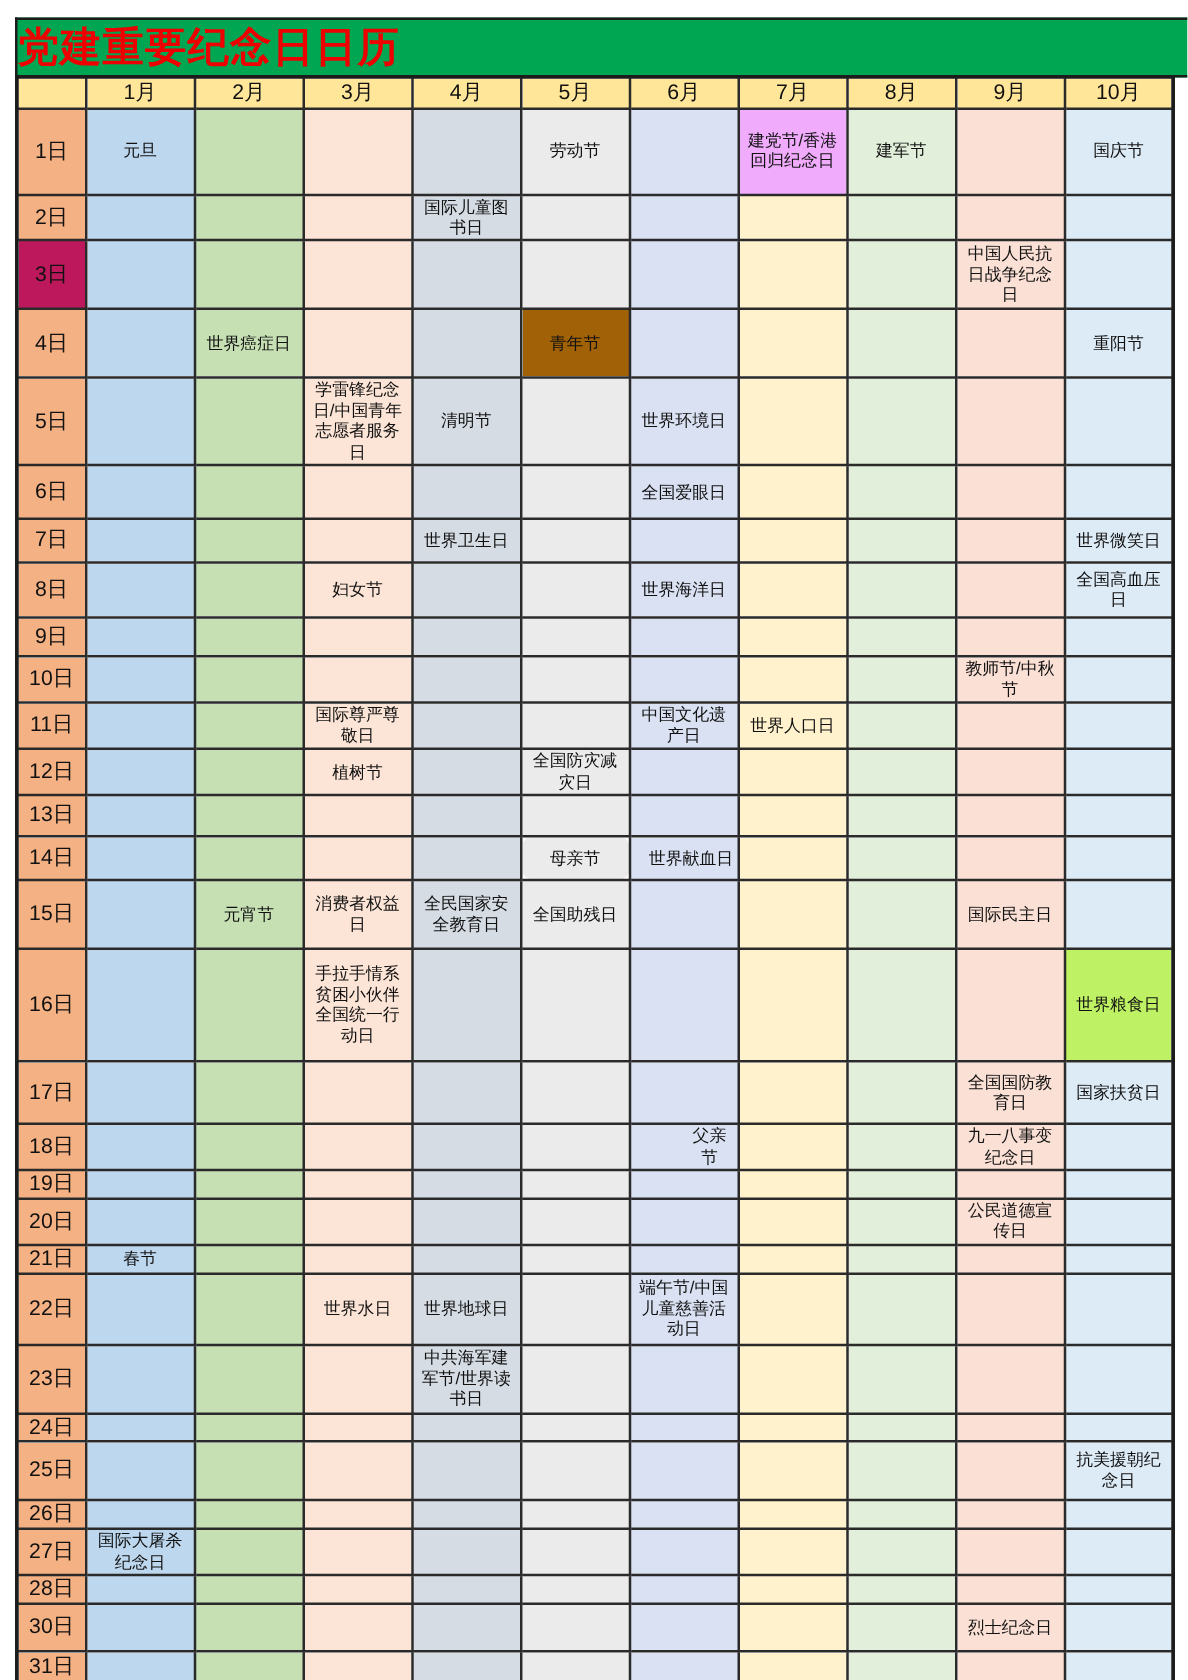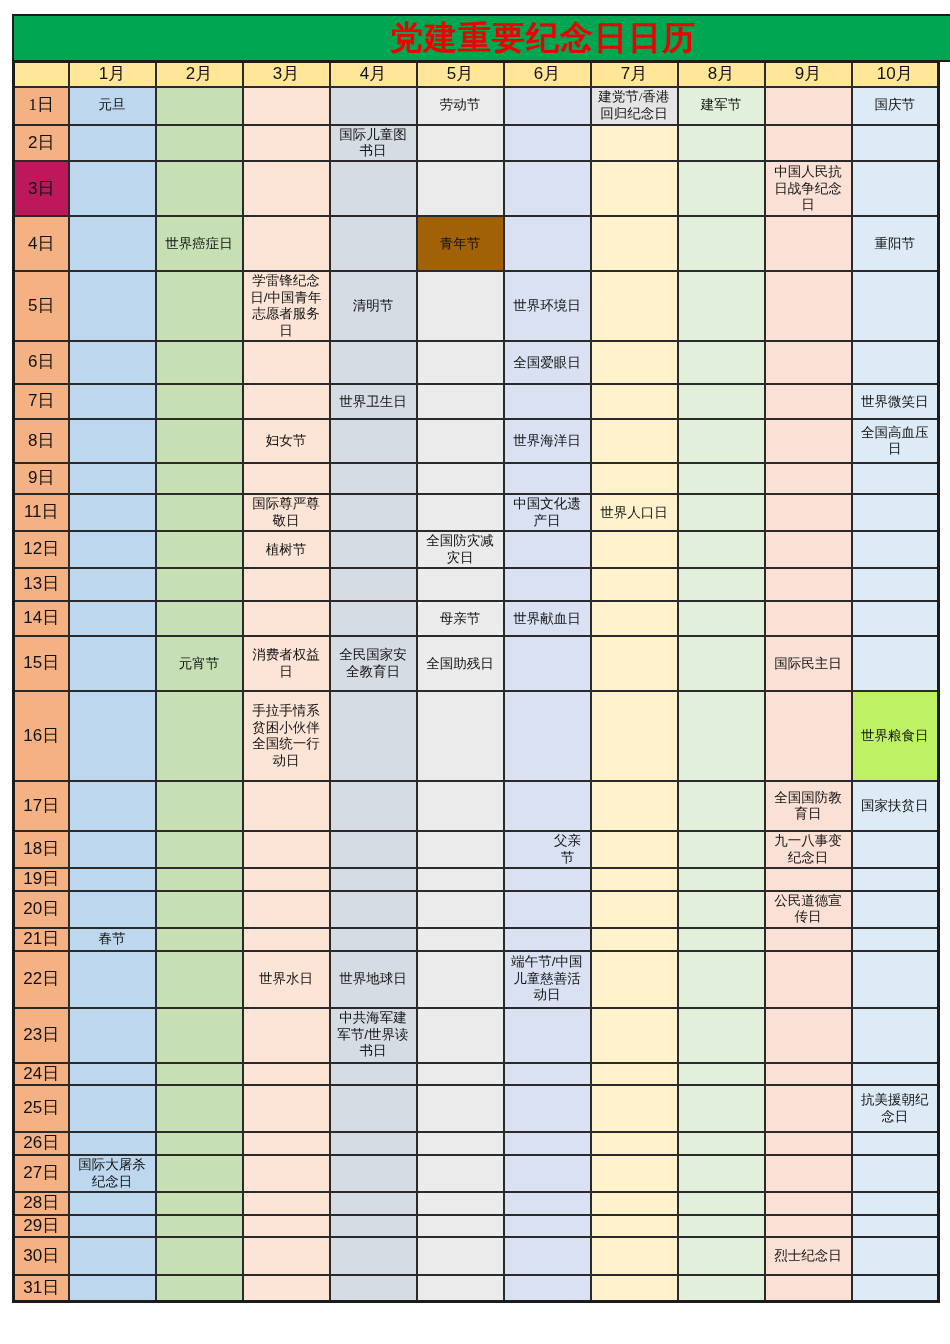--- a/index.html
+++ b/index.html
@@ -13,21 +13,20 @@
   .title-bar {
     width: 938px; height: 48px;
     box-sizing: border-box;
     border: 2px solid #1c1c1c;
     border-right: none;
     display: flex; align-items: center;
   }
   .title-text {
     font-size: 33px;
     font-weight: 700;
-    margin-left: 376px;
     letter-spacing: 1px;
     white-space: nowrap;
   }
 
   table.calendar {
     border-collapse: collapse;
     table-layout: fixed;
     width: 925px;
     margin-top: -2px;
     border: 3px solid #1c1c1c;
@@ -86,29 +85,29 @@
           <th style="background: rgb(255, 230, 153);">4月</th>
           <th style="background: rgb(255, 230, 153);">5月</th>
           <th style="background: rgb(255, 230, 153);">6月</th>
           <th style="background: rgb(255, 230, 153);">7月</th>
           <th style="background: rgb(255, 230, 153);">8月</th>
           <th style="background: rgb(255, 230, 153);">9月</th>
           <th style="background: rgb(255, 230, 153);">10月</th>
         </tr>
     </thead>
     <tbody>
-        <tr style="height: 38px; font-family: Liberation Serif, serif;">
+        <tr style="height: 69px;">
           <td class="day" style="background: rgb(244, 177, 131);">1日</td>
           <td style="background: rgb(189, 215, 238);">元旦</td>
           <td style="background: rgb(198, 224, 180);"></td>
           <td style="background: rgb(252, 228, 214);"></td>
           <td style="background: rgb(214, 220, 228);"></td>
           <td style="background: rgb(235, 235, 235);">劳动节</td>
           <td style="background: rgb(217, 225, 242);"></td>
-          <td style="background: #e5e5e5; margin-top: 32px;">建党节/香港回归纪念日</td>
+          <td style="background: #f0abfc; margin-top: 32px;">建党节/香港回归纪念日</td>
           <td style="background: rgb(226, 239, 218);">建军节</td>
           <td style="background: rgb(251, 224, 213);"></td>
           <td style="background: rgb(221, 235, 247);">国庆节</td>
         </tr>
         <tr style="height: 35px;">
           <td class="day" style="background: rgb(244, 177, 131);">2日</td>
           <td style="background: rgb(189, 215, 238);"></td>
           <td style="background: rgb(198, 224, 180);"></td>
           <td style="background: rgb(252, 228, 214);"></td>
           <td style="background: rgb(214, 220, 228);">国际儿童图书日</td>
@@ -203,20 +202,33 @@
           <td style="background: rgb(198, 224, 180);"></td>
           <td style="background: rgb(252, 228, 214);"></td>
           <td style="background: rgb(214, 220, 228);"></td>
           <td style="background: rgb(235, 235, 235);"></td>
           <td style="background: rgb(217, 225, 242);"></td>
           <td style="background: rgb(255, 242, 204);"></td>
           <td style="background: rgb(226, 239, 218);"></td>
           <td style="background: rgb(251, 224, 213);"></td>
           <td style="background: rgb(221, 235, 247);"></td>
         </tr>
+        <tr style="height: 37px;">
+          <td class="day" style="background: rgb(244, 177, 131);">10日</td>
+          <td style="background: rgb(189, 215, 238);"></td>
+          <td style="background: rgb(198, 224, 180);"></td>
+          <td style="background: rgb(252, 228, 214);"></td>
+          <td style="background: rgb(214, 220, 228);"></td>
+          <td style="background: rgb(235, 235, 235);"></td>
+          <td style="background: rgb(217, 225, 242);"></td>
+          <td style="background: rgb(255, 242, 204);"></td>
+          <td style="background: rgb(226, 239, 218);"></td>
+          <td style="background: rgb(251, 224, 213);">教师节/中秋节</td>
+          <td style="background: rgb(221, 235, 247);"></td>
+        </tr>
         <tr style="height: 33px;">
           <td class="day" style="background: rgb(244, 177, 131);">11日</td>
           <td style="background: rgb(189, 215, 238);"></td>
           <td style="background: rgb(198, 224, 180);"></td>
           <td style="background: rgb(252, 228, 214);">国际尊严尊敬日</td>
           <td style="background: rgb(214, 220, 228);"></td>
           <td style="background: rgb(235, 235, 235);"></td>
           <td style="background: rgb(217, 225, 242);">中国文化遗产日</td>
           <td style="background: rgb(255, 242, 204);">世界人口日</td>
           <td style="background: rgb(226, 239, 218);"></td>
@@ -249,21 +261,21 @@
           <td style="background: rgb(251, 224, 213);"></td>
           <td style="background: rgb(221, 235, 247);"></td>
         </tr>
         <tr style="height: 35px;">
           <td class="day" style="background: rgb(244, 177, 131);">14日</td>
           <td style="background: rgb(189, 215, 238);"></td>
           <td style="background: rgb(198, 224, 180);"></td>
           <td style="background: rgb(252, 228, 214);"></td>
           <td style="background: rgb(214, 220, 228);"></td>
           <td style="background: rgb(235, 235, 235); border-radius: 10px;">母亲节</td>
-          <td style="background: rgb(217, 225, 242);">世界献血日</td>
+          <td style="background: rgb(217, 225, 242); text-align: right;">世界献血日</td>
           <td style="background: rgb(255, 242, 204);"></td>
           <td style="background: rgb(226, 239, 218);"></td>
           <td style="background: rgb(251, 224, 213);"></td>
           <td style="background: rgb(221, 235, 247);"></td>
         </tr>
         <tr style="height: 55px;">
           <td class="day" style="background: rgb(244, 177, 131);">15日</td>
           <td style="background: rgb(189, 215, 238);"></td>
           <td style="background: rgb(198, 224, 180);">元宵节</td>
           <td style="background: rgb(252, 228, 214);">消费者权益日</td>
@@ -426,33 +438,20 @@
           <td style="background: rgb(214, 220, 228);"></td>
           <td style="background: rgb(235, 235, 235);"></td>
           <td style="background: rgb(217, 225, 242);"></td>
           <td style="background: rgb(255, 242, 204);"></td>
           <td style="background: rgb(226, 239, 218);"></td>
           <td style="background: rgb(251, 224, 213);"></td>
           <td style="background: rgb(221, 235, 247);"></td>
         </tr>
         <tr style="height: 22px;">
           <td class="day" style="background: rgb(244, 177, 131);">28日</td>
-          <td style="background: rgb(189, 215, 238);"></td>
-          <td style="background: rgb(198, 224, 180);"></td>
-          <td style="background: rgb(252, 228, 214);"></td>
-          <td style="background: rgb(214, 220, 228);"></td>
-          <td style="background: rgb(235, 235, 235);"></td>
-          <td style="background: rgb(217, 225, 242);"></td>
-          <td style="background: rgb(255, 242, 204);"></td>
-          <td style="background: rgb(226, 239, 218);"></td>
-          <td style="background: rgb(251, 224, 213);"></td>
-          <td style="background: rgb(221, 235, 247);"></td>
-        </tr>
-        <tr style="height: 20px;">
-          <td class="day" style="background: rgb(244, 177, 131);">29日</td>
           <td style="background: rgb(189, 215, 238);"></td>
           <td style="background: rgb(198, 224, 180);"></td>
           <td style="background: rgb(252, 228, 214);"></td>
           <td style="background: rgb(214, 220, 228);"></td>
           <td style="background: rgb(235, 235, 235);"></td>
           <td style="background: rgb(217, 225, 242);"></td>
           <td style="background: rgb(255, 242, 204);"></td>
           <td style="background: rgb(226, 239, 218);"></td>
           <td style="background: rgb(251, 224, 213);"></td>
           <td style="background: rgb(221, 235, 247);"></td>

